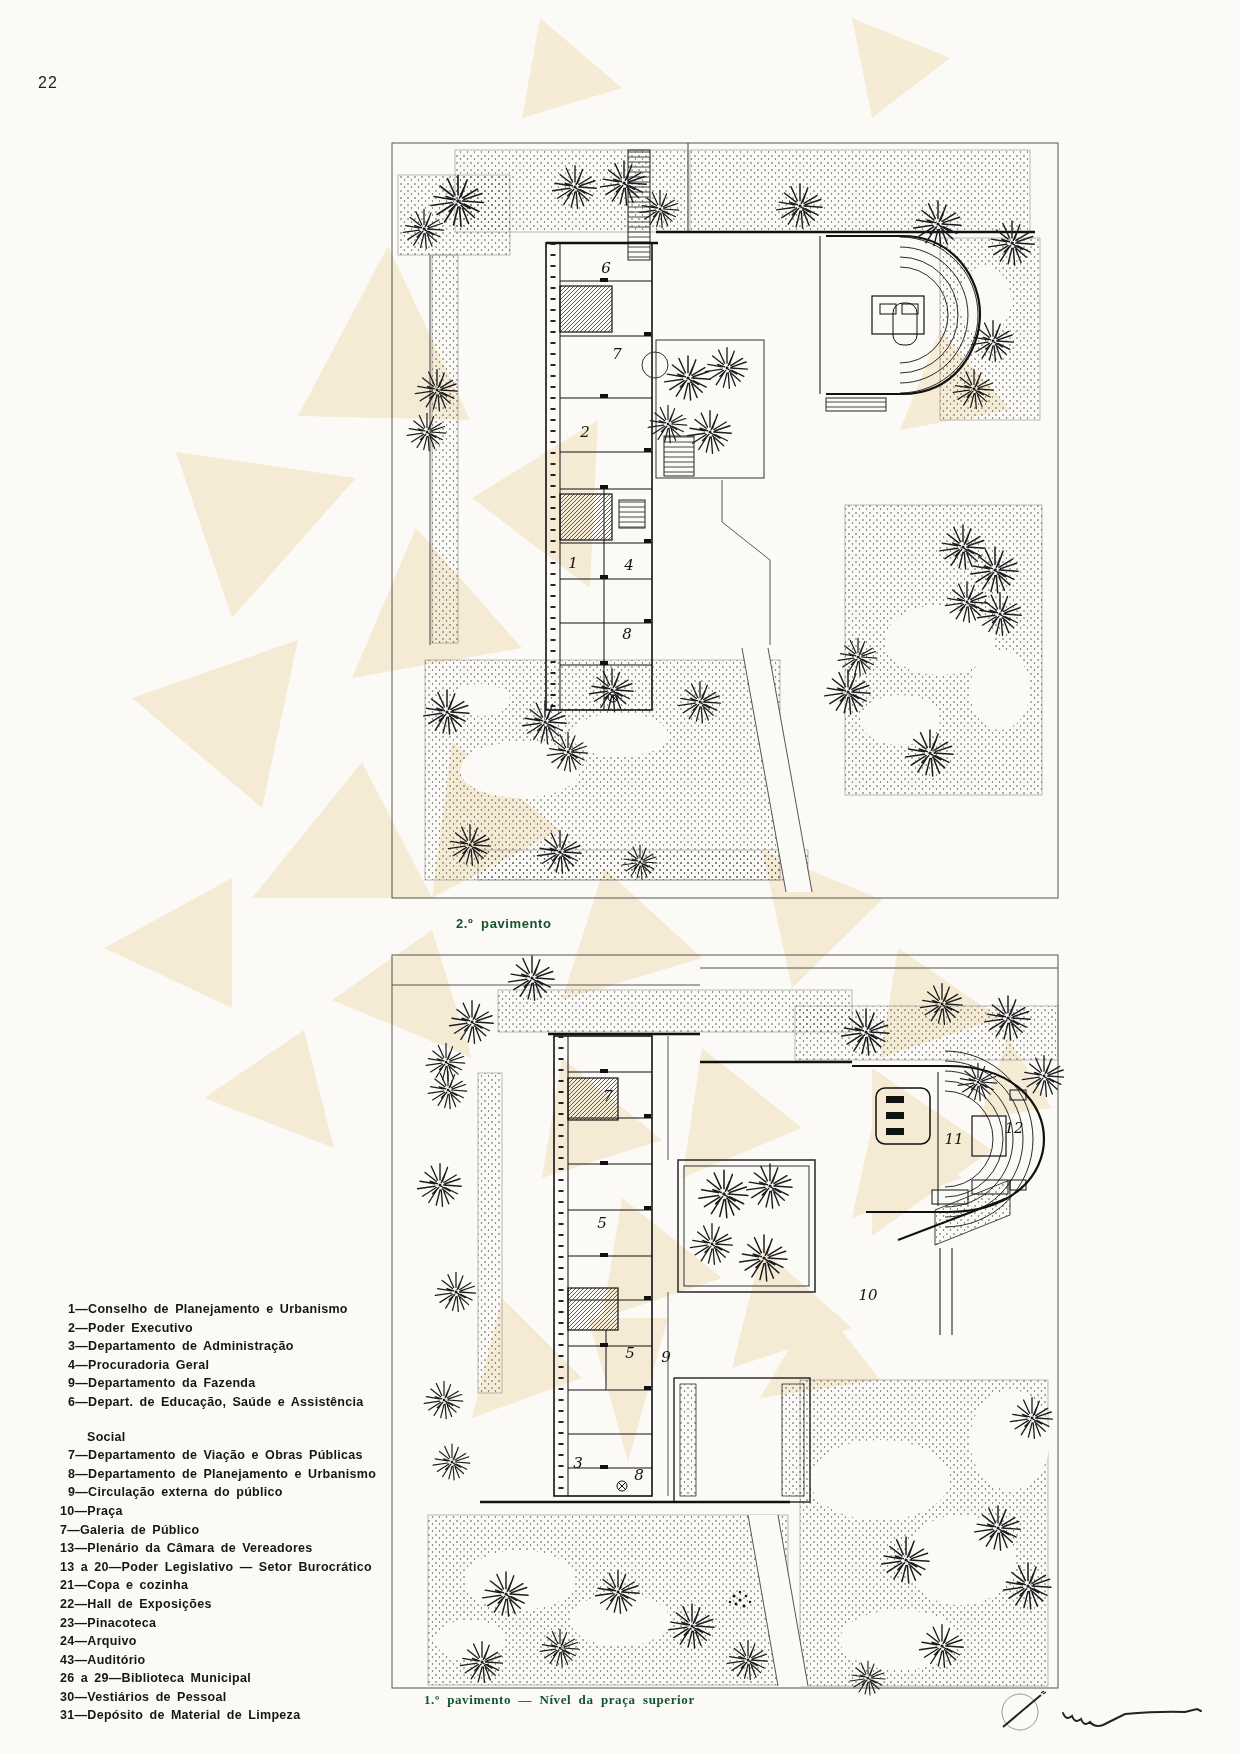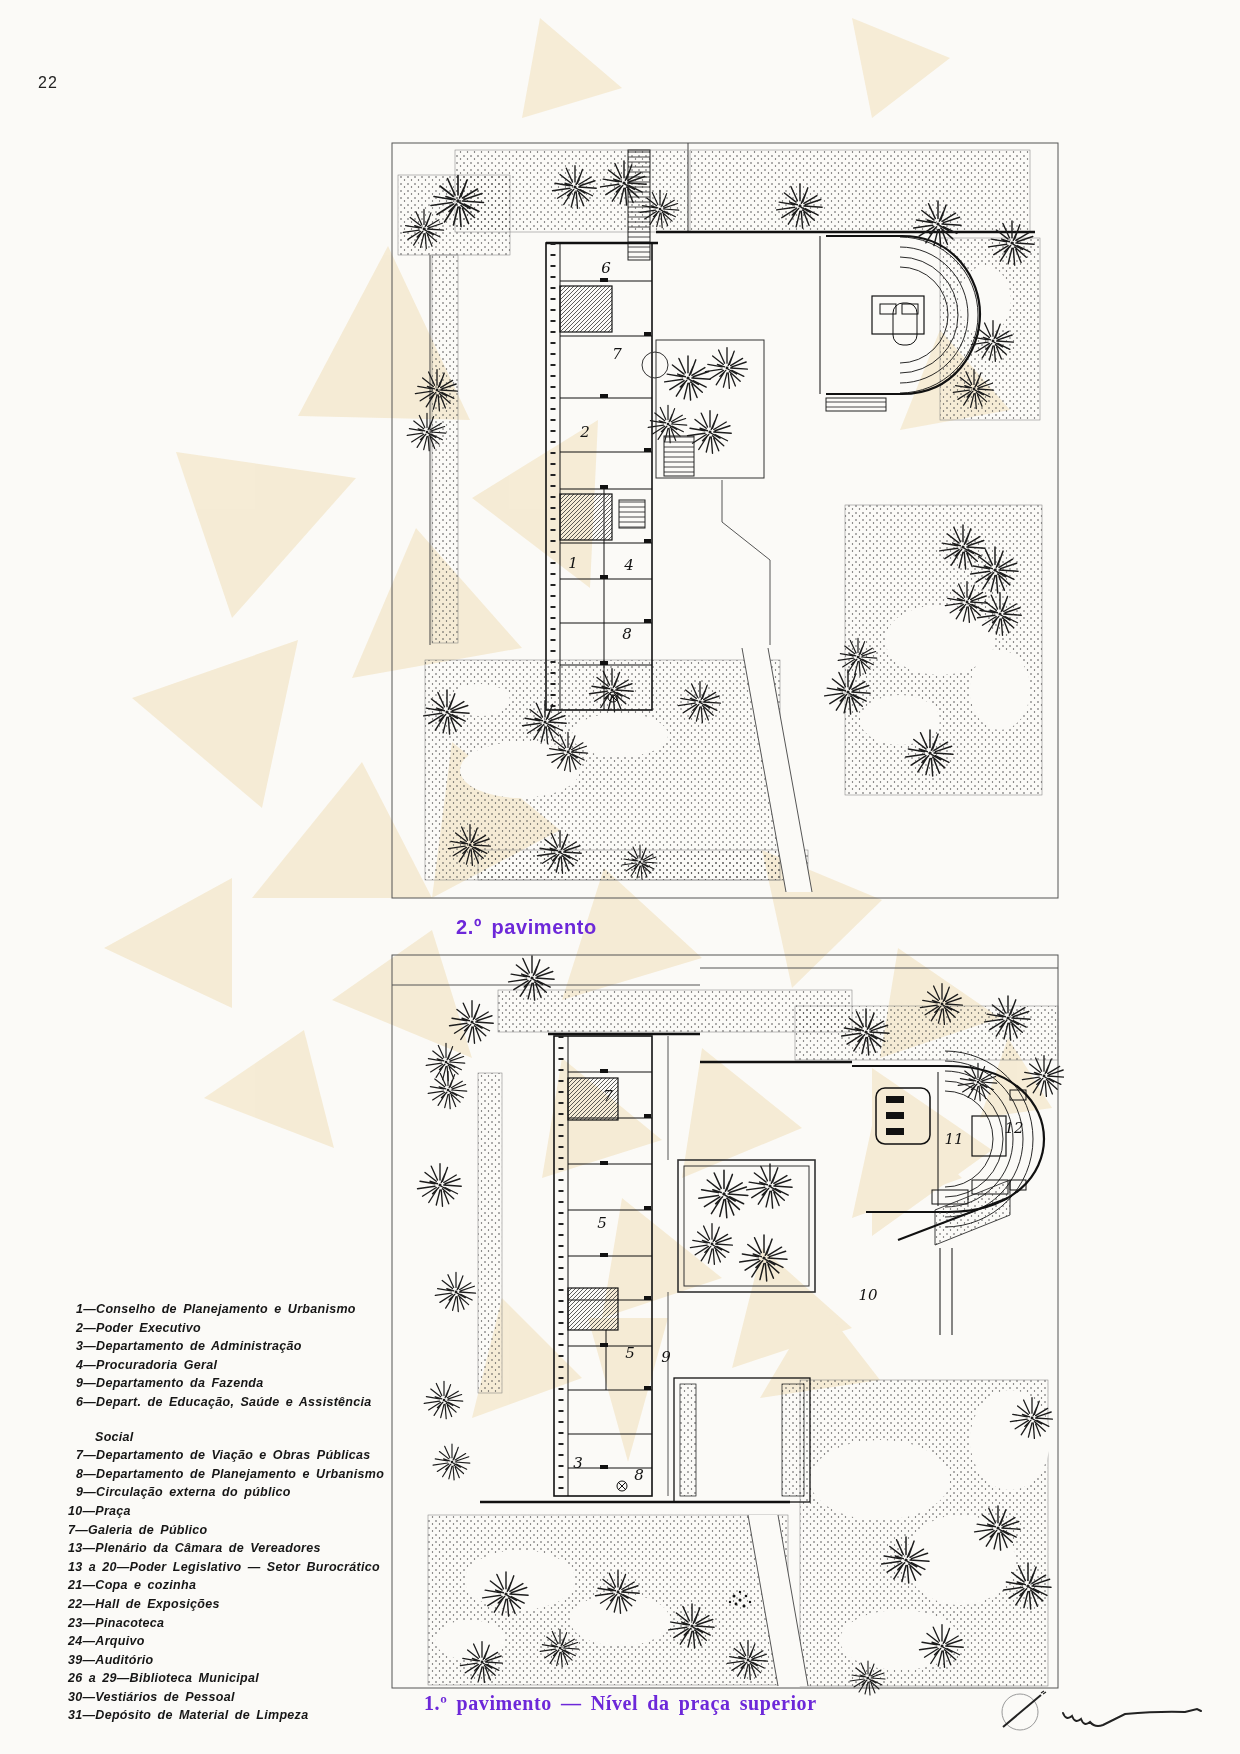--- a/index.html
+++ b/index.html
@@ -1,26 +1,26 @@
 <!DOCTYPE html>
 <html><head>
 <meta charset="utf-8">
 <style>
   html,body{margin:0;padding:0;background:#e8e6e1;}
   .page{position:relative;width:1240px;height:1754px;margin:0 auto;background:#fbfaf7;
         overflow:hidden;font-family:"Liberation Sans",sans-serif;color:#1f1f1f;padding-left:13px;}
   .pagenum{position:absolute;left:38px;top:74px;font-size:16px;letter-spacing:1px;
            font-weight:400;color:#222;}
-  .legend{position:absolute;left:68px;top:1300px;width:352px;font-size:12.5px;
+  .legend{position:absolute;left:60px;top:1300px;width:352px;font-size:12.5px;
           font-weight:700;line-height:18.6px;letter-spacing:.3px;word-spacing:2.5px;
-          color:#161616;z-index:3;font-style:italic;}
+          color:#161616;z-index:3;}
   .legend .indent{padding-left:8px;}
   .legend .cont{padding-left:27px;margin-top:16px;}
-  .caption{position:absolute;font-size:20px;font-weight:700;letter-spacing:.6px;
-           word-spacing:3.5px;color:#6d28d9;z-index:3;}
+  .caption{position:absolute;font-size:13px;font-weight:700;letter-spacing:.6px;
+           word-spacing:3.5px;color:#14532d;z-index:3;}
   #caption1{left:456px;top:916px;}
   #caption2{left:424px;top:1692px;font-family:Liberation Serif, serif;}
   svg.layer{position:absolute;z-index:2;}
   svg#watermark{position:absolute;left:0;top:0;z-index:1;}
   .roomnum{font-family:"DejaVu Serif",serif;font-style:italic;font-size:15px;
            fill:#111;text-anchor:middle;}
 </style>
 </head>
 <body>
 
@@ -423,19 +423,19 @@
     <div class="indent">8—Departamento de Planejamento e Urbanismo</div>
     <div class="indent">9—Circulação externa do público</div>
     <div>10—Praça</div>
     <div>7—Galeria de Público</div>
     <div>13—Plenário da Câmara de Vereadores</div>
     <div>13 a 20—Poder Legislativo — Setor Burocrático</div>
     <div>21—Copa e cozinha</div>
     <div>22—Hall de Exposições</div>
     <div>23—Pinacoteca</div>
     <div>24—Arquivo</div>
-    <div>39—Auditório</div>
+    <div>43—Auditório</div>
     <div>26 a 29—Biblioteca Municipal</div>
     <div>30—Vestiários de Pessoal</div>
     <div>31—Depósito de Material de Limpeza</div>
   </div>
 
 </div>
 
 </body></html>

